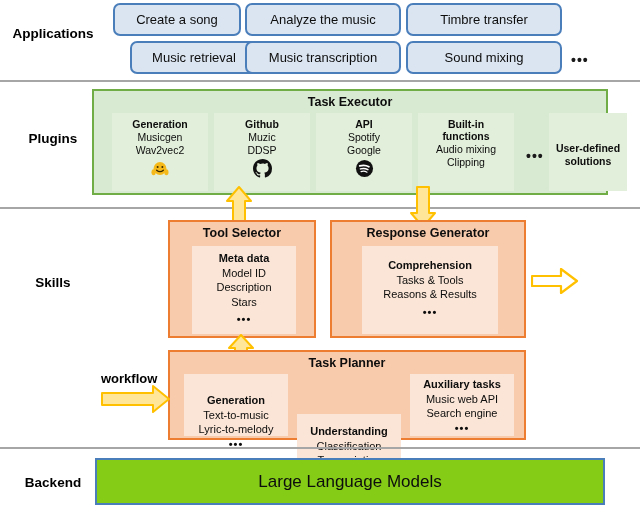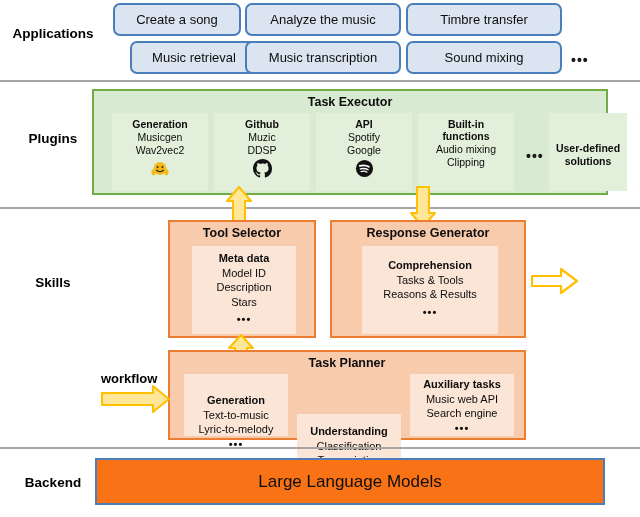--- a/index.html
+++ b/index.html
@@ -85,21 +85,21 @@
     display:flex;flex-direction:column;align-items:center;
     font-size:11px;line-height:14.5px;
   }
   .sk-card .ttl{font-weight:bold;font-size:11px;text-align:center;}
   .sk-card .itm{font-size:11px;text-align:center;}
   .sk-card .dots{font-weight:bold;font-size:11px;letter-spacing:1px;}
 
   
   #backend-box{
     position:absolute;left:95px;top:458px;width:510px;height:47px;
-    background:#f97316;border:2px solid #4a7ebb;
+    background:#84cc16;border:2px solid #4a7ebb;
     box-sizing:border-box;
     display:flex;align-items:center;justify-content:center;
     font-size:17px;color:#0d0d0d;
   }
 
   
   .arrow{position:absolute;}
   .arrow svg{display:block;}
 
   .wf-label{

